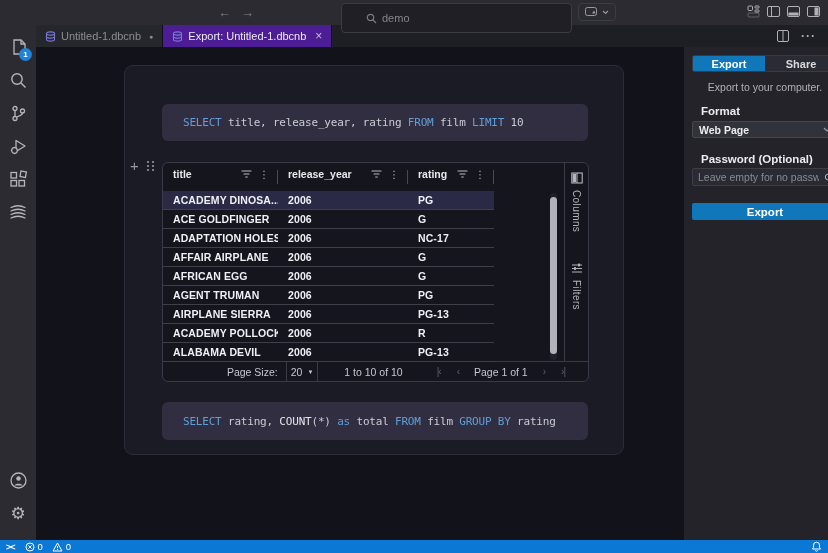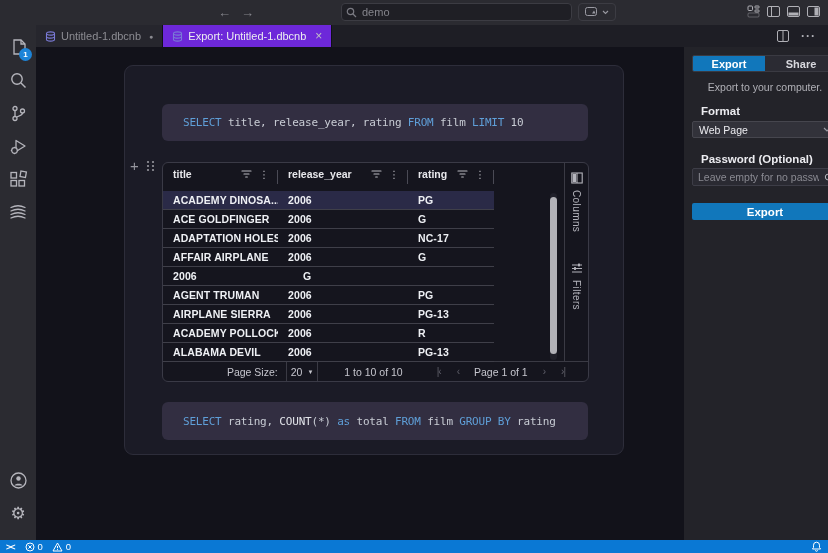--- a/index.html
+++ b/index.html
@@ -4,21 +4,21 @@
 <style>
   * { margin:0; padding:0; box-sizing:border-box; }
   html,body { width:828px; height:553px; overflow:hidden; background:#000; }
   body { font-family:"Liberation Sans", sans-serif; -webkit-font-smoothing:antialiased; }
   .app { width:828px; height:553px; display:flex; flex-direction:column; background:#12121a; }
 
   
   .titlebar { height:25px; background:#2b2b31; position:relative; flex:none; }
   .nav-arrows { position:absolute; left:218px; top:4px; display:flex; gap:10px; color:#85858c; font-size:13px; line-height:17px; }
   .nav-arrows span { cursor:default; }
-  .searchbox { position:absolute; left:341px; top:3px; width:231px; height:18px; background:#1f1f25; border:1px solid #3c3c43; border-radius:4px; display:flex; align-items:center; padding-left:4px; gap:5px; }
+  .searchbox { position:absolute; left:341px; top:3px; width:231px; height:30px; background:#1f1f25; border:1px solid #3c3c43; border-radius:4px; display:flex; align-items:center; padding-left:24px; gap:5px; }
   .searchbox .mag { display:flex; }
   .search-text { color:#85858c; font-size:11px; }
   .copilot-btn { position:absolute; left:578px; top:3px; width:38px; height:18px; border:1px solid #3c3c43; border-radius:4px; display:flex; align-items:center; justify-content:center; gap:4px; }
   .layout-icons { position:absolute; right:8px; top:5px; display:flex; gap:7px; align-items:center; }
   .layout-icons .ic { display:flex; }
 
   
   .below { flex:1; display:flex; min-height:0; }
 
   
@@ -31,21 +31,21 @@
   .ab-bottom { display:flex; flex-direction:column; align-items:center; margin-bottom:10px; }
   .gear-glyph { font-size:17px; color:#b5b5bc; line-height:1; }
 
   
   .rightcol { flex:1; display:flex; flex-direction:column; min-width:0; }
 
   
   .tabrow { height:22px; background:#1e1e25; display:flex; align-items:stretch; flex:none; }
   .tab { display:flex; align-items:center; gap:5px; padding:0 9px; font-size:11px; border-right:1px solid #101016; cursor:default; }
   .tab.inactive { background:#26262d; color:#8c8c92; }
-  .tab.active { background:#6d28d9; color:#ececf0; }
+  .tab.active { background:#4c1d95; color:#ececf0; }
   .tab .dot { font-size:7px; color:#8a8a90; margin-left:3px; }
   .tab .close { font-size:12px; color:#c0c0c6; margin-left:4px; }
   .tab-actions { margin-left:auto; display:flex; align-items:center; gap:12px; padding-right:12px; color:#b0b0b6; }
   .more-glyph { font-size:12px; font-weight:bold; letter-spacing:1px; color:#b0b0b6; line-height:1; }
 
   
   .content { flex:1; display:flex; min-height:0; }
 
   
   .editor { width:612px; background:#12121a; position:relative; flex:none;margin-left:36px; }
@@ -93,21 +93,21 @@
   .sidepanel { width:162px; background:#232329; position:relative; flex:none; font-size:11px; }
   .seg { position:absolute; left:8px; right:8px; top:8px; height:17px; display:flex; border:1px solid #3a3a42; border-radius:2px; overflow:hidden; }
   .seg-btn { flex:1; display:flex; align-items:center; justify-content:center; font-size:11px; font-weight:bold; }
   .seg-btn.active { background:#1177bb; color:#fff; }
   .seg-btn.idle { background:#2b2b33; color:#d8d8de; }
   .panel-caption { position:absolute; left:0; right:0; top:34px; text-align:center; color:#b0b0b6; font-size:10.5px; }
   .panel-label { position:absolute; left:9px; font-size:11.5px; font-weight:bold; color:#ececf0;margin-left:8px; }
   .lab-format { top:58px; }
   .lab-pwd { top:106px; }
   .selectbox { position:absolute; left:8px; right:8px; top:74px; height:17px; background:#32323a; border:1px solid #46464e; border-radius:2px; display:flex; align-items:center; justify-content:space-between; padding:0 6px; }
-  .select-value { color:#ececf0; font-weight:normal; font-size:10.5px; }
+  .select-value { color:#ececf0; font-weight:bold; font-size:10.5px; }
   .pwd-wrap { position:absolute; left:8px; right:8px; top:121px; height:18px; background:#2a2a32; border:1px solid #3d3d47; border-radius:2px; display:flex; align-items:center; }
   .pwd-input { flex:1; min-width:0; background:transparent; border:none; outline:none; color:#d8d8de; font-size:10.5px; padding:0 2px 0 5px; font-family:"Liberation Sans", sans-serif; }
   .pwd-input::placeholder { color:#8a8a92; }
   .pwd-gen { flex:none; width:16px; color:#c0c0c6; font-size:11px; display:flex; align-items:center; justify-content:center; }
   .export-btn { position:absolute; left:8px; right:8px; top:156px; height:17px; background:#1177bb; border-radius:2px; display:flex; align-items:center; justify-content:center; color:#fff; font-weight:bold; font-size:11.5px; cursor:pointer; }
 
   
   .rightstrip { width:18px; background:#1b1b22; position:relative; flex:none; border-left:1px solid #16161c; }
   .strip-indicator { position:absolute; left:0; top:5px; width:2px; height:112px; background:#1177bb; }
   .rs-group { position:absolute; left:0; right:0; display:flex; flex-direction:column; align-items:center; gap:7px; }
@@ -379,20 +379,21 @@
                           <div class="g-cell col0">ADAPTATION HOLES</div>
                           <div class="g-cell col1">2006</div>
                           <div class="g-cell col2">NC-17</div>
                         </div>
                         <div class="g-row">
                           <div class="g-cell col0">AFFAIR AIRPLANE</div>
                           <div class="g-cell col1">2006</div>
                           <div class="g-cell col2">G</div>
                         </div>
                         <div class="g-row">
+                          <div class="g-cell col0">AFRICAN EGG</div>
                           <div class="g-cell col1">2006</div>
                           <div class="g-cell col2">G</div>
                         </div>
                         <div class="g-row">
                           <div class="g-cell col0">AGENT TRUMAN</div>
                           <div class="g-cell col1">2006</div>
                           <div class="g-cell col2">PG</div>
                         </div>
                         <div class="g-row">
                           <div class="g-cell col0">AIRPLANE SIERRA</div>

